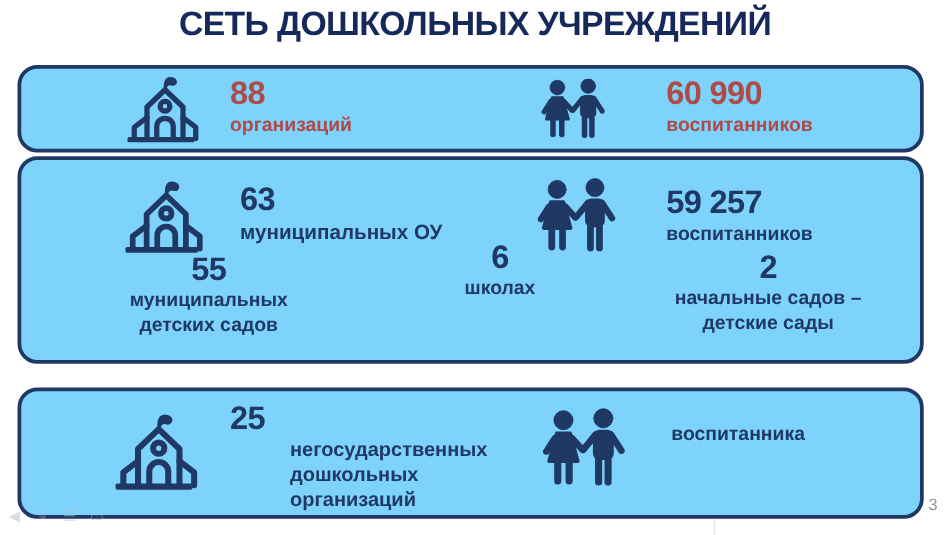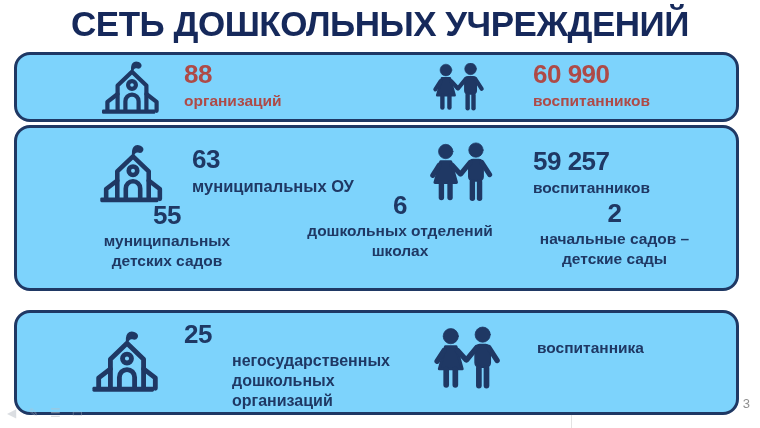--- a/index.html
+++ b/index.html
@@ -2,21 +2,21 @@
 <html><head>
 <meta charset="utf-8">
 <style>
   html,body{margin:0;padding:0;background:#fff;}
   .slide{
     position:relative;width:760px;height:428px;background:#ffffff;overflow:hidden;
     font-family:"Liberation Sans", sans-serif;color:#1F3864;
   }
   .title{
     position:absolute;top:4px;left:0;width:100%;text-align:center;
-    font-size:35px;font-weight:700;letter-spacing:-0.5px;color:#16295B;
+    font-size:27px;font-weight:700;letter-spacing:-0.5px;color:#16295B;
   }
   .box{
     position:absolute;left:14px;width:725px;
     border:3px solid #1F3864;border-radius:16px;background:#7dd3fc;box-sizing:border-box;
   }
   .box-total{top:52px;height:70px;}
   .box-municipal{top:125px;height:166px;}
   .box-private{top:310px;height:105px;padding-left:40px;}
   .icon{position:absolute;}
   .stat{position:absolute;display:flex;flex-direction:column;}
@@ -112,21 +112,20 @@
       <div class="num">55</div>
       <div class="lbl">
         <div>муниципальных</div>
         <div>детских садов</div>
       </div>
     </div>
 
     <div class="center-stat navy" style="left:258px;top:64px;width:250px;">
       <div class="num">6</div>
       <div class="lbl">
-        <div>дошкольных отделений</div>
         <div>школах</div>
       </div>
     </div>
 
     <span class="icon icon-children" style="left:410px;top:12px;width:72px;height:72px;">
   <svg viewBox="0 0 100 92" xmlns="http://www.w3.org/2000/svg" style="width: 100%; height: 100%;">
     <g fill="#1F3864" stroke="#1F3864" stroke-linecap="round" stroke-linejoin="round">
       <circle cx="26" cy="12" r="10" stroke-width="1"></circle>
       <path d="M19,26 L33,26 L41,55 L11,55 Z" stroke-width="4"></path>
       <path d="M17,31 L8,45" fill="none" stroke-width="7"></path>

